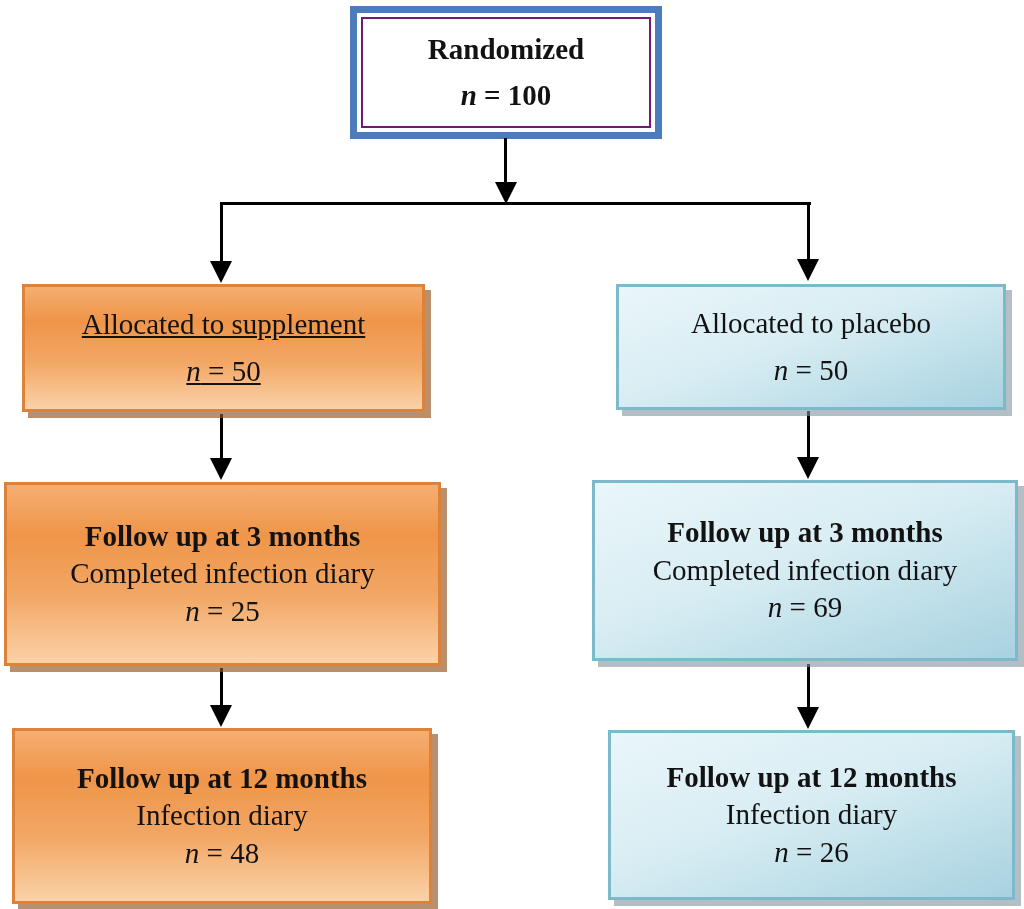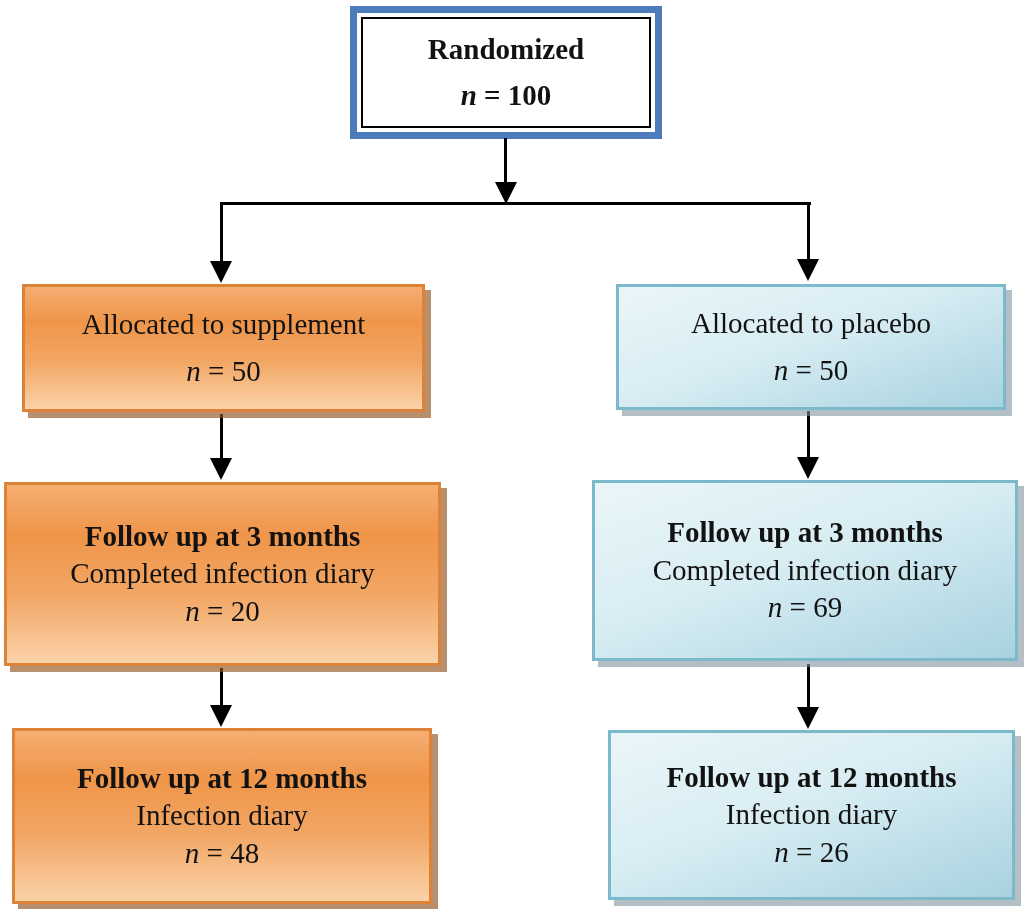--- a/index.html
+++ b/index.html
@@ -13,37 +13,37 @@
     justify-content:center;align-items:center;text-align:center;font-size:29px;line-height:1.15;
   }
   .box .bl{white-space:nowrap;}
   .bold{font-weight:700;}
   .nvar{font-style:italic;}
   
   .root-box{
     position:absolute;box-sizing:border-box;border:7px solid #4C7CBB;background:#ffffff;padding:4px;
   }
   .root-inner{
-    box-sizing:border-box;width:100%;height:100%;border:2px solid #000000;background:#ffffff;
+    box-sizing:border-box;width:100%;height:100%;border:2px solid #701a75;background:#ffffff;
     display:flex;flex-direction:column;justify-content:center;align-items:center;gap:13px;
     font-size:29px;font-weight:700;text-align:center;
   }
   .orange{
     border:3px solid #DD8339;
     background:linear-gradient(180deg,#F5AE72 0%,#EF9549 28%,#F2A765 62%,#FAD2A8 100%);
     box-shadow:6px 6px 0 rgba(146,84,32,0.65);
   }
   .blue{
     border:3px solid #7CBACB;
     background:linear-gradient(160deg,#EAF6F9 0%,#D8EDF3 45%,#A8D2E0 100%);
     box-shadow:6px 6px 0 rgba(128,148,156,0.6);
   }
   .gap14{gap:14px;} .gap18{gap:4px;}
   #box-root{left:350px;top:6px;width:312px;height:133px;}
-  #box-l1{left:22px; top:284px;width:403px;height:128px;}
+  #box-l1{left:22px; top:284px;width:403px;height:128px;text-decoration:underline;}
   #box-r1{left:616px;top:284px;width:390px;height:126px;}
   #box-l2{left:4px;  top:482px;width:437px;height:184px;}
   #box-r2{left:592px;top:480px;width:426px;height:181px;}
   #box-l3{left:12px; top:728px;width:420px;height:176px;}
   #box-r3{left:608px;top:730px;width:407px;height:170px;}
   
   .vline{position:absolute;width:3px;background:#000;}
   .hline{position:absolute;height:3px;background:#000;}
   .ahead{
     position:absolute;width:0;height:0;
@@ -94,21 +94,21 @@
   <div class="ahead" id="head-r3"></div>
 
   <div class="box orange gap14" id="box-l1">
     <div class="bl">Allocated to supplement</div>
     <div class="bl"><span class="nvar">n</span><span> = 50</span></div>
   </div>
 
   <div class="box orange gap18" id="box-l2">
     <div class="bl bold">Follow up at 3 months</div>
     <div class="bl">Completed infection diary</div>
-    <div class="bl"><span class="nvar">n</span><span> = 20</span></div>
+    <div class="bl"><span class="nvar">n</span><span> = 25</span></div>
   </div>
 
   <div class="box orange gap18" id="box-l3">
     <div class="bl bold">Follow up at 12 months</div>
     <div class="bl">Infection diary</div>
     <div class="bl"><span class="nvar">n</span><span> = 48</span></div>
   </div>
 
   <div class="box blue gap14" id="box-r1">
     <div class="bl">Allocated to placebo</div>

